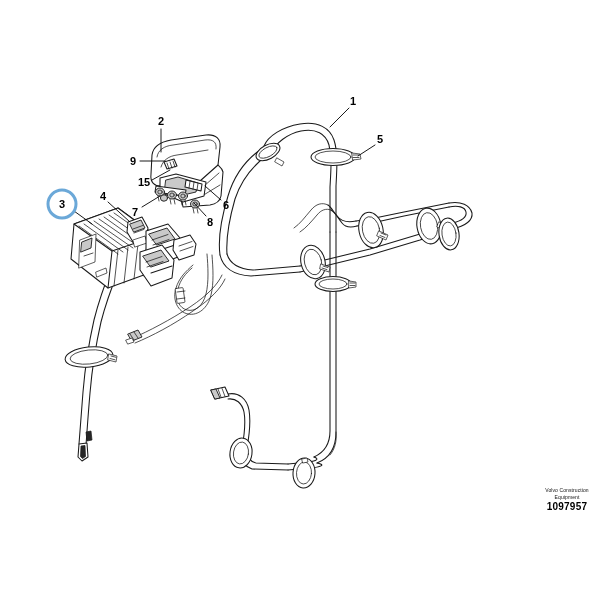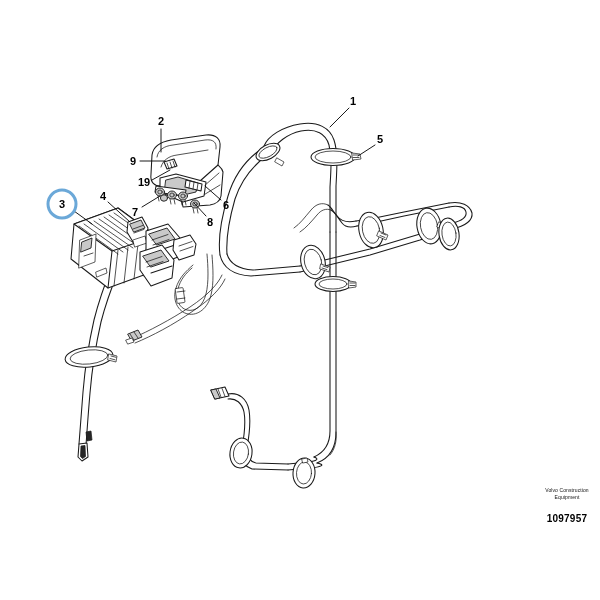--- a/index.html
+++ b/index.html
@@ -54,21 +54,21 @@
     line-height: 6.5px;
     letter-spacing: 0.1px;
     white-space: nowrap;
   }
   #footer-partnumber {
     font-family: "Liberation Sans", sans-serif;
     font-size: 10px;
     font-weight: bold;
     color: #000000;
     line-height: 12px;
-    margin-top: 13px;
+    margin-top: 1px;
     letter-spacing: 0.2px;
   }
 </style>
 </head>
 <body>
 
 <div id="page">
 
   <svg id="diagram-svg" viewBox="0 0 600 600" xmlns="http://www.w3.org/2000/svg">
 
@@ -400,21 +400,21 @@
   <div id="callout-layer">
       <div class="callout-label" style="left: 353px; top: 101px;">1</div>
       <div class="callout-label" style="left: 161px; top: 121px;">2</div>
       <div class="callout-label" style="left: 62px; top: 204px;">3</div>
       <div class="callout-label" style="left: 103px; top: 196px;">4</div>
       <div class="callout-label" style="left: 380px; top: 139px;">5</div>
       <div class="callout-label" style="left: 226px; top: 205px;">6</div>
       <div class="callout-label" style="left: 135px; top: 212px;">7</div>
       <div class="callout-label" style="left: 210px; top: 222px;">8</div>
       <div class="callout-label" style="left: 133px; top: 161px;">9</div>
-      <div class="callout-label" style="left: 144px; top: 182px;">19</div>
+      <div class="callout-label" style="left: 144px; top: 182px;">15</div>
     </div>
 
   <div id="footer-block">
     <div class="footer-line">Volvo Construction</div>
     <div class="footer-line">Equipment</div>
     <div id="footer-partnumber">1097957</div>
   </div>
 
 </div>
 

